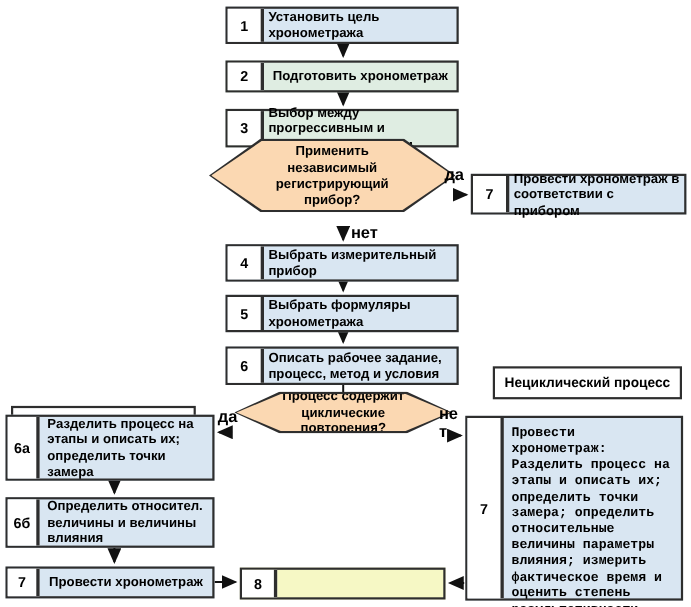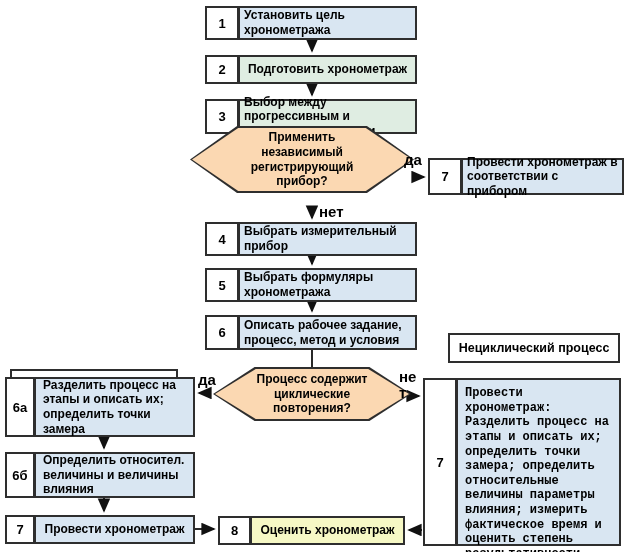--- a/index.html
+++ b/index.html
@@ -109,21 +109,21 @@
   </div>
 
   <div class="node" style="left:205px; top:315px; width:212px; height:35px;">
     <div class="num">6</div>
     <div class="body">Описать рабочее задание, процесс, метод и условия</div>
   </div>
 
   <div class="node plain" style="left:10px; top:333px; width:168px; height:30px;margin-top:36px;">Циклический процесс</div>
   <div class="node plain" style="left:448px; top:333px; width:172px; height:30px;">Нециклический процесс</div>
 
-  <div class="hex" style="left:213px; top:367px; width:198px; height:54px;">
+  <div class="hex" style="left:213px; top:356px; width:198px; height:38px;">
     <div class="hex-in">
       <div class="hex-label w2">Процесс содержит циклические повторения?</div>
     </div>
   </div>
 
   <div class="node" style="left:5px; top:377px; width:190px; height:60px;">
     <div class="num sm">6а</div>
     <div class="body left">Разделить процесс на этапы и описать их; определить точки замера</div>
   </div>
 
@@ -137,21 +137,20 @@
     <div class="body">Провести хронометраж</div>
   </div>
 
   <div class="node" style="left:423px; top:378px; width:198px; height:168px;">
     <div class="num">7</div>
     <div class="body left top">Провести хронометраж: Разделить процесс на этапы и описать их; определить точки замера; определить относительные величины параметры влияния; измерить фактическое время и оценить степень результативности</div>
   </div>
 
   <div class="node yellow" style="left:218px; top:516px; width:187px; height:29px;">
     <div class="num" style="flex-basis:29px;">8</div>
-    <div class="body">Оценить хронометраж</div>
   </div>
 
   <div class="edge-label" style="left:404px; top:152px;">да</div>
   <div class="edge-label" style="left:319px; top:204px;">нет</div>
   <div class="edge-label" style="left:198px; top:372px;">да</div>
   <div class="edge-label wrap" style="left:399px; top:369px;">нет</div>
 
 </div>
 
 </body></html>

